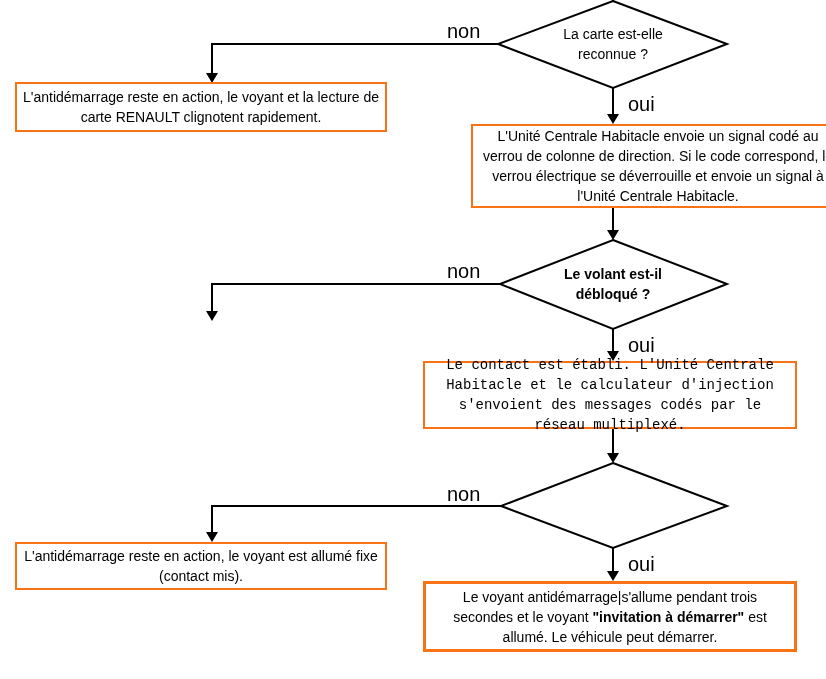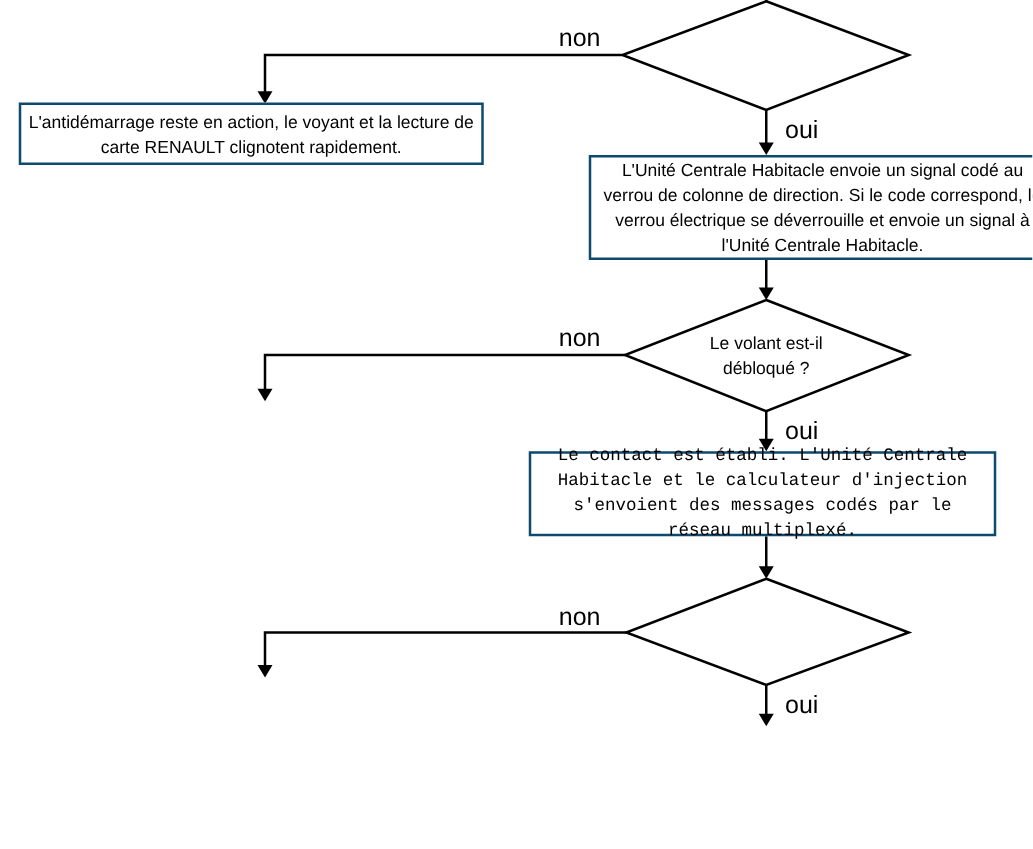--- a/index.html
+++ b/index.html
@@ -2,21 +2,21 @@
 <html><head>
 <meta charset="utf-8">
 <style>
   html,body{margin:0;padding:0;background:#ffffff;}
   .canvas{
     position:relative;width:826px;height:679px;background:#ffffff;
     font-family:"Liberation Sans",sans-serif;color:#000;overflow:hidden;
   }
   .lines-layer{position:absolute;left:0;top:0;width:826px;height:679px;}
   .box{
-    position:absolute;border:2px solid #0c4a6e;background:#fff;
+    position:absolute;border:2px solid #f97316;background:#fff;
     display:flex;align-items:center;justify-content:center;
     text-align:center;font-size:14px;line-height:20px;
     padding:2px 6px;box-sizing:border-box;
   }
   .box.thick{border-width:3px;}
   .qtext{
     position:absolute;text-align:center;font-size:14px;line-height:20px;
     white-space:pre-line;
   }
   .lbl{position:absolute;font-size:20px;line-height:16px;}
@@ -54,34 +54,42 @@
     <line x1="613" y1="429" x2="613" y2="454" stroke="#000" stroke-width="2"></line>
     <polygon points="607,453 619,453 613,463" fill="#000"></polygon>
 
     <polyline points="501,506 212,506 212,533" fill="none" stroke="#000" stroke-width="2"></polyline>
     <polygon points="206,532 218,532 212,542" fill="#000"></polygon>
 
     <line x1="613" y1="548" x2="613" y2="572" stroke="#000" stroke-width="2"></line>
     <polygon points="607,571 619,571 613,581" fill="#000"></polygon>
   </svg>
 
-  <div class="qtext" style="left:503px;top:264px;width:220px;">Le volant est-il
+  <div class="qtext" style="left:503px;top:24px;width:220px;">La carte est-elle
+reconnue ?</div>
+  <div class="qtext" style="left:503px;top:264px;width:220px;font-weight:bold;">Le volant est-il
 débloqué ?</div>
 
   <span class="lbl" style="left:447px;top:23px;">non</span>
   <span class="lbl" style="left:628px;top:96px;">oui</span>
   <span class="lbl" style="left:447px;top:263px;">non</span>
   <span class="lbl" style="left:628px;top:337px;">oui</span>
   <span class="lbl" style="left:447px;top:486px;">non</span>
   <span class="lbl" style="left:628px;top:556px;">oui</span>
 
   <div class="box" style="left:15px;top:82px;width:372px;height:50px;">
     <span>L'antidémarrage reste en action, le voyant et la lecture de carte RENAULT clignotent rapidement.</span>
   </div>
+  <div class="box" style="left:15px;top:542px;width:372px;height:48px;">
+    <span>L'antidémarrage reste en action, le voyant est allumé fixe (contact mis).</span>
+  </div>
 
   <div class="box" style="left:423px;top:124px;width:374px;height:84px;margin-left:48px;">
     <span>L'Unité Centrale Habitacle envoie un signal codé au verrou de colonne de direction. Si le code correspond, le verrou électrique se déverrouille et envoie un signal à l'Unité Centrale Habitacle.</span>
   </div>
   <div class="box" style="left:423px;top:361px;width:374px;height:68px;font-family:Liberation Mono, monospace;">
     <span>Le contact est établi. L'Unité Centrale Habitacle et le calculateur d'injection s'envoient des messages codés par le réseau multiplexé.</span>
   </div>
+  <div class="box thick" style="left:423px;top:581px;width:374px;height:71px;">
+    <span><span>Le voyant antidémarrage</span><span class="cursor-seg">|</span><span>s'allume pendant trois secondes et le voyant </span><span class="bold-seg">"invitation à démarrer"</span><span> est allumé. Le véhicule peut démarrer.</span></span>
+  </div>
 
 </div>
 
 </body></html>

